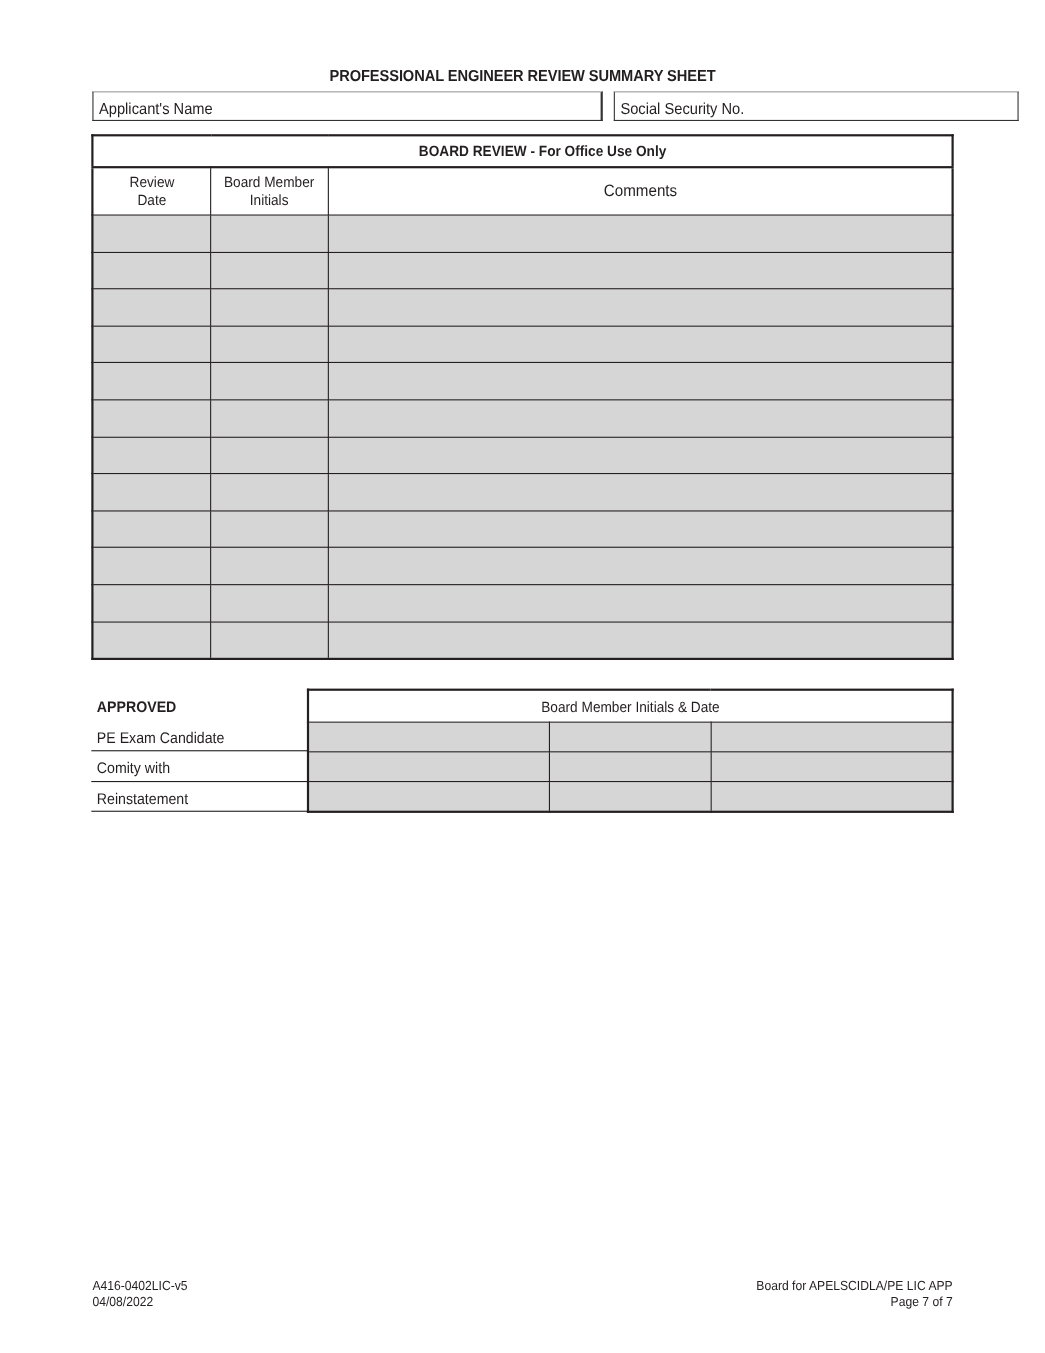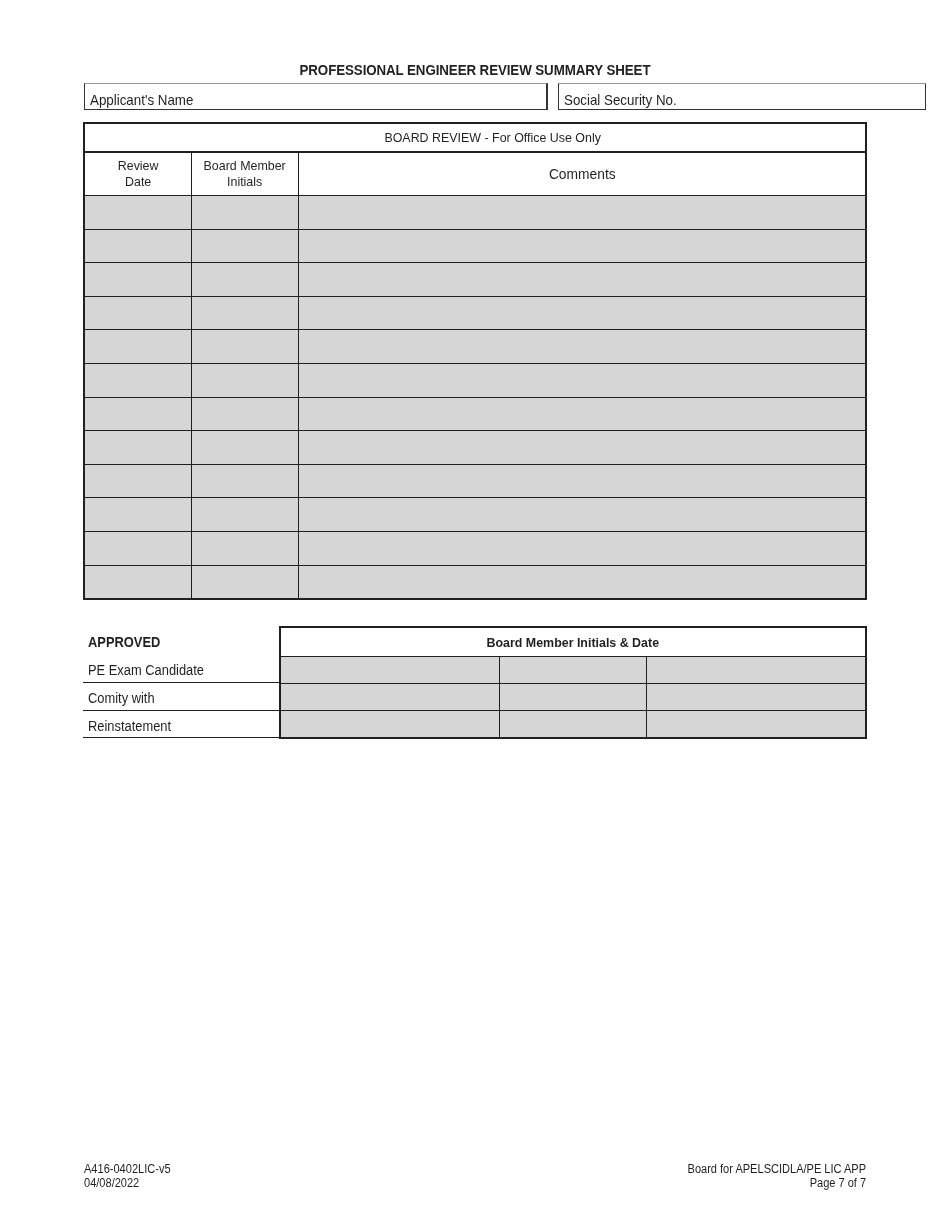--- a/index.html
+++ b/index.html
@@ -5,33 +5,33 @@
   html, body { margin:0; padding:0; background:#ffffff; }
   body { width:950px; height:1230px; position:relative; font-family:"Liberation Sans", sans-serif; color:#231f20; }
   .title { position:absolute; left:0; width:950px; top:62px; text-align:center; font-weight:bold; font-size:14.5px; letter-spacing:-0.1px; transform:scaleX(0.92); }
   .field { position:absolute; top:83px; height:27px; border:1px solid #333; border-top-color:#9a9a9a; box-sizing:border-box; }
   .field span { position:absolute; left:5px; bottom:1px; font-size:14.5px; transform:scaleX(0.92); transform-origin:left bottom; white-space:nowrap; }
   #name-field { left:84px; width:464px; border-right:2px solid #333;padding-left:24px; }
   #ssn-field { left:558px; width:368px; }
 
   table.review { position:absolute; left:83px; top:122px; width:784px; border-collapse:collapse; border:2px solid #231f20; }
   table.review th, table.review td { border:1px solid #231f20; padding:0; }
-  table.review .banner th { height:27px; font-size:13.5px; font-weight:normal; border-bottom:2px solid #231f20;padding-left:36px; }
+  table.review .banner th { height:27px; font-size:13.5px; font-weight:bold; border-bottom:2px solid #231f20;padding-left:36px; }
   table.review .hdr th { height:42px; font-weight:normal; font-size:13.5px; line-height:16px; }
   table.review .hdr th.comments { font-size:15px;margin-left:11px; }
   table.review td { height:32.6px; background:#d6d6d6; }
   .col-date { width:106px; } .col-init { width:106px; }
   .sx { display:inline-block; transform:scaleX(0.92); }
 
   .approved { position:absolute; left:83px; top:626px; width:784px; }
   .approved .labelcol { position:absolute; left:0; width:196px; }
   .approved .lbl { position:absolute; left:5px; font-size:14px; transform:scaleX(0.92); transform-origin:left center; white-space:nowrap; }
   .approved .sep { position:absolute; left:0; width:197px; height:0; border-top:1.5px solid #231f20; }
   table.grid { position:absolute; left:196px; top:0; width:588px; border-collapse:collapse; border:2px solid #231f20; }
-  table.grid th { height:26px; font-size:13.5px; font-weight:bold; border-bottom:1.5px solid #231f20; }
+  table.grid th { height:26px; font-size:13.5px; font-weight:normal; border-bottom:1.5px solid #231f20; }
   table.grid td { height:26px; background:#d6d6d6; border:1px solid #231f20; padding:0; }
   table.grid tr.r2 td, table.grid tr.r3 td { border-top:1.5px solid #231f20; }
 
   .footer { position:absolute; top:1162px; font-size:12px; line-height:14px; color:#231f20; }
   .footer .ln { display:block; white-space:nowrap; }
   #footer-left { left:84px; transform:scaleX(0.92); transform-origin:left top; }
   #footer-right { right:84px; text-align:right; transform:scaleX(0.92); transform-origin:right top; }
 </style>
 </head>
 <body>

